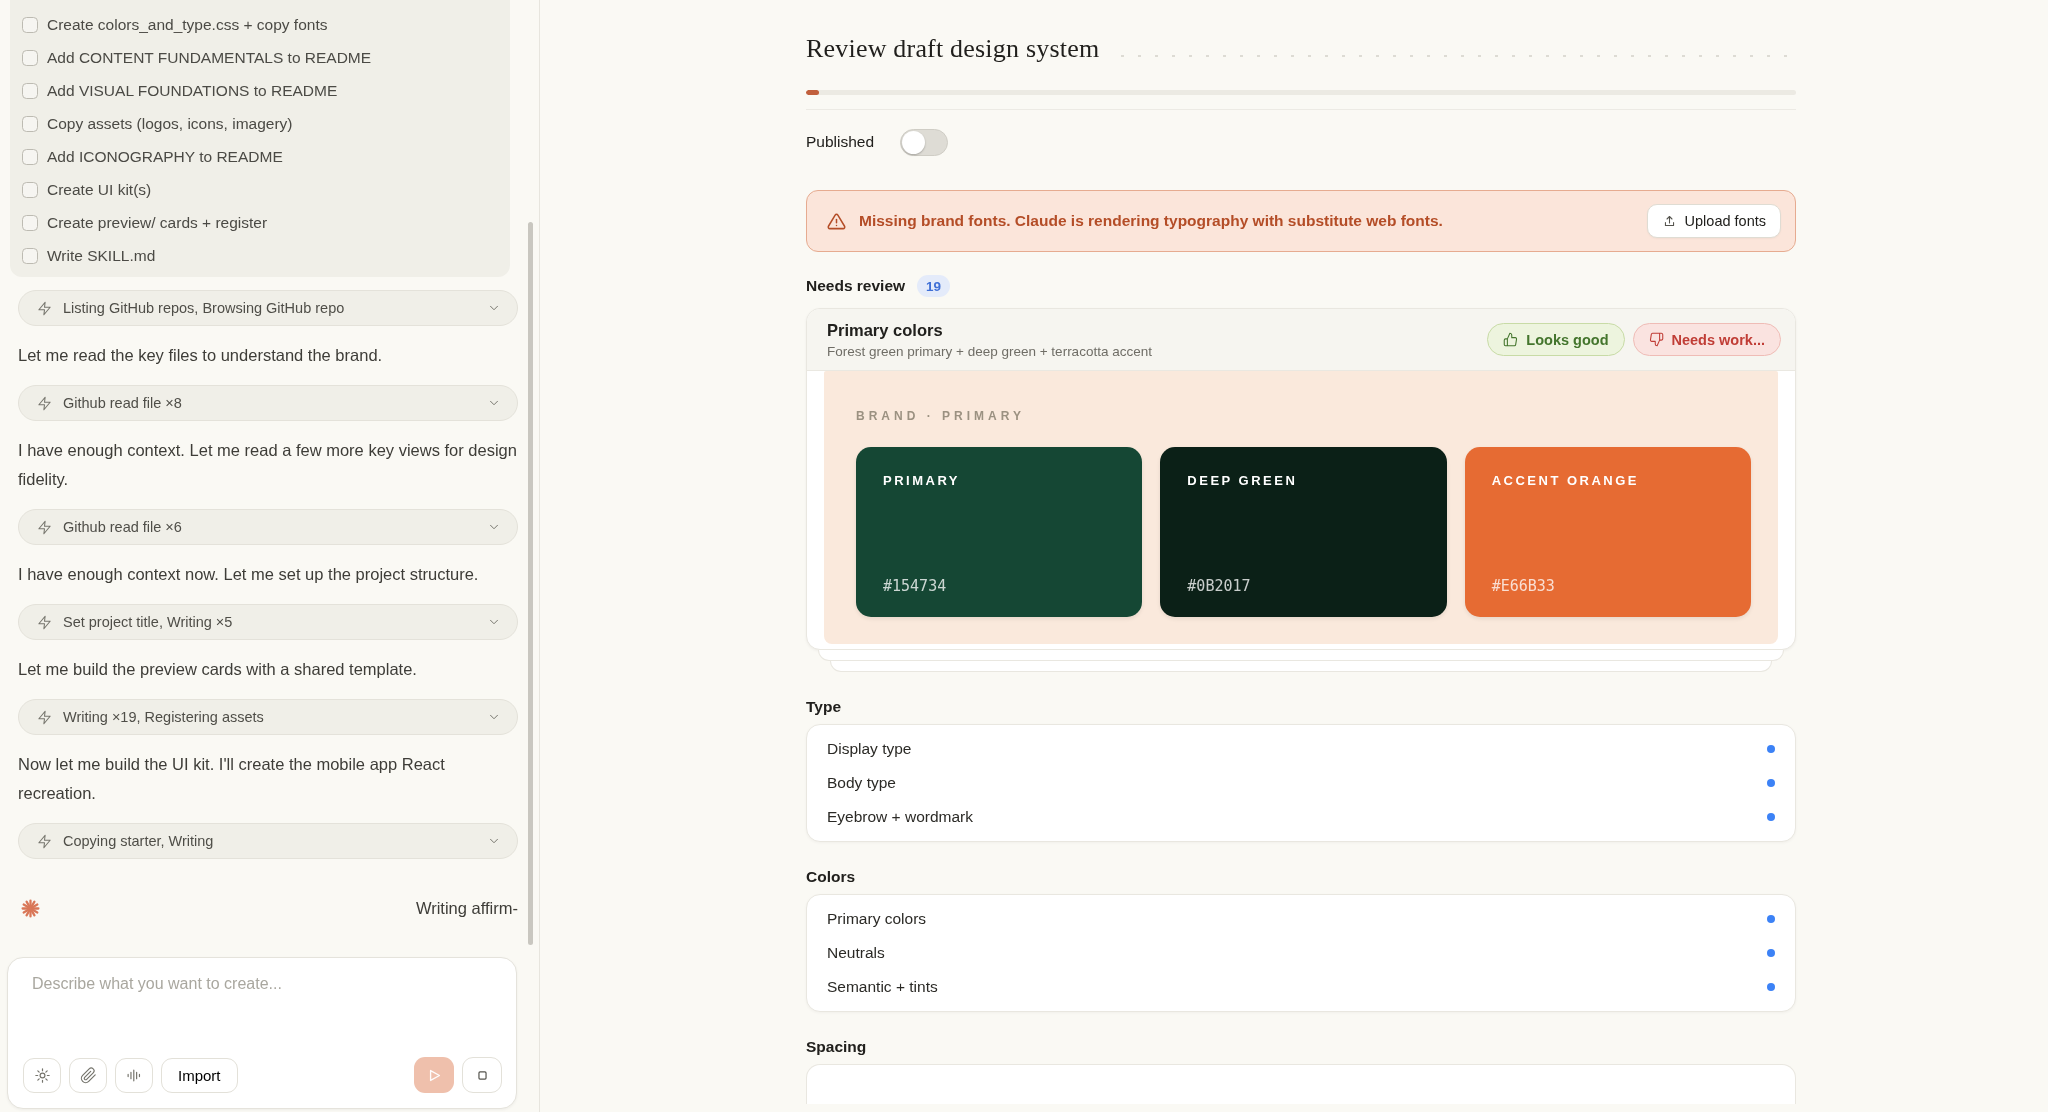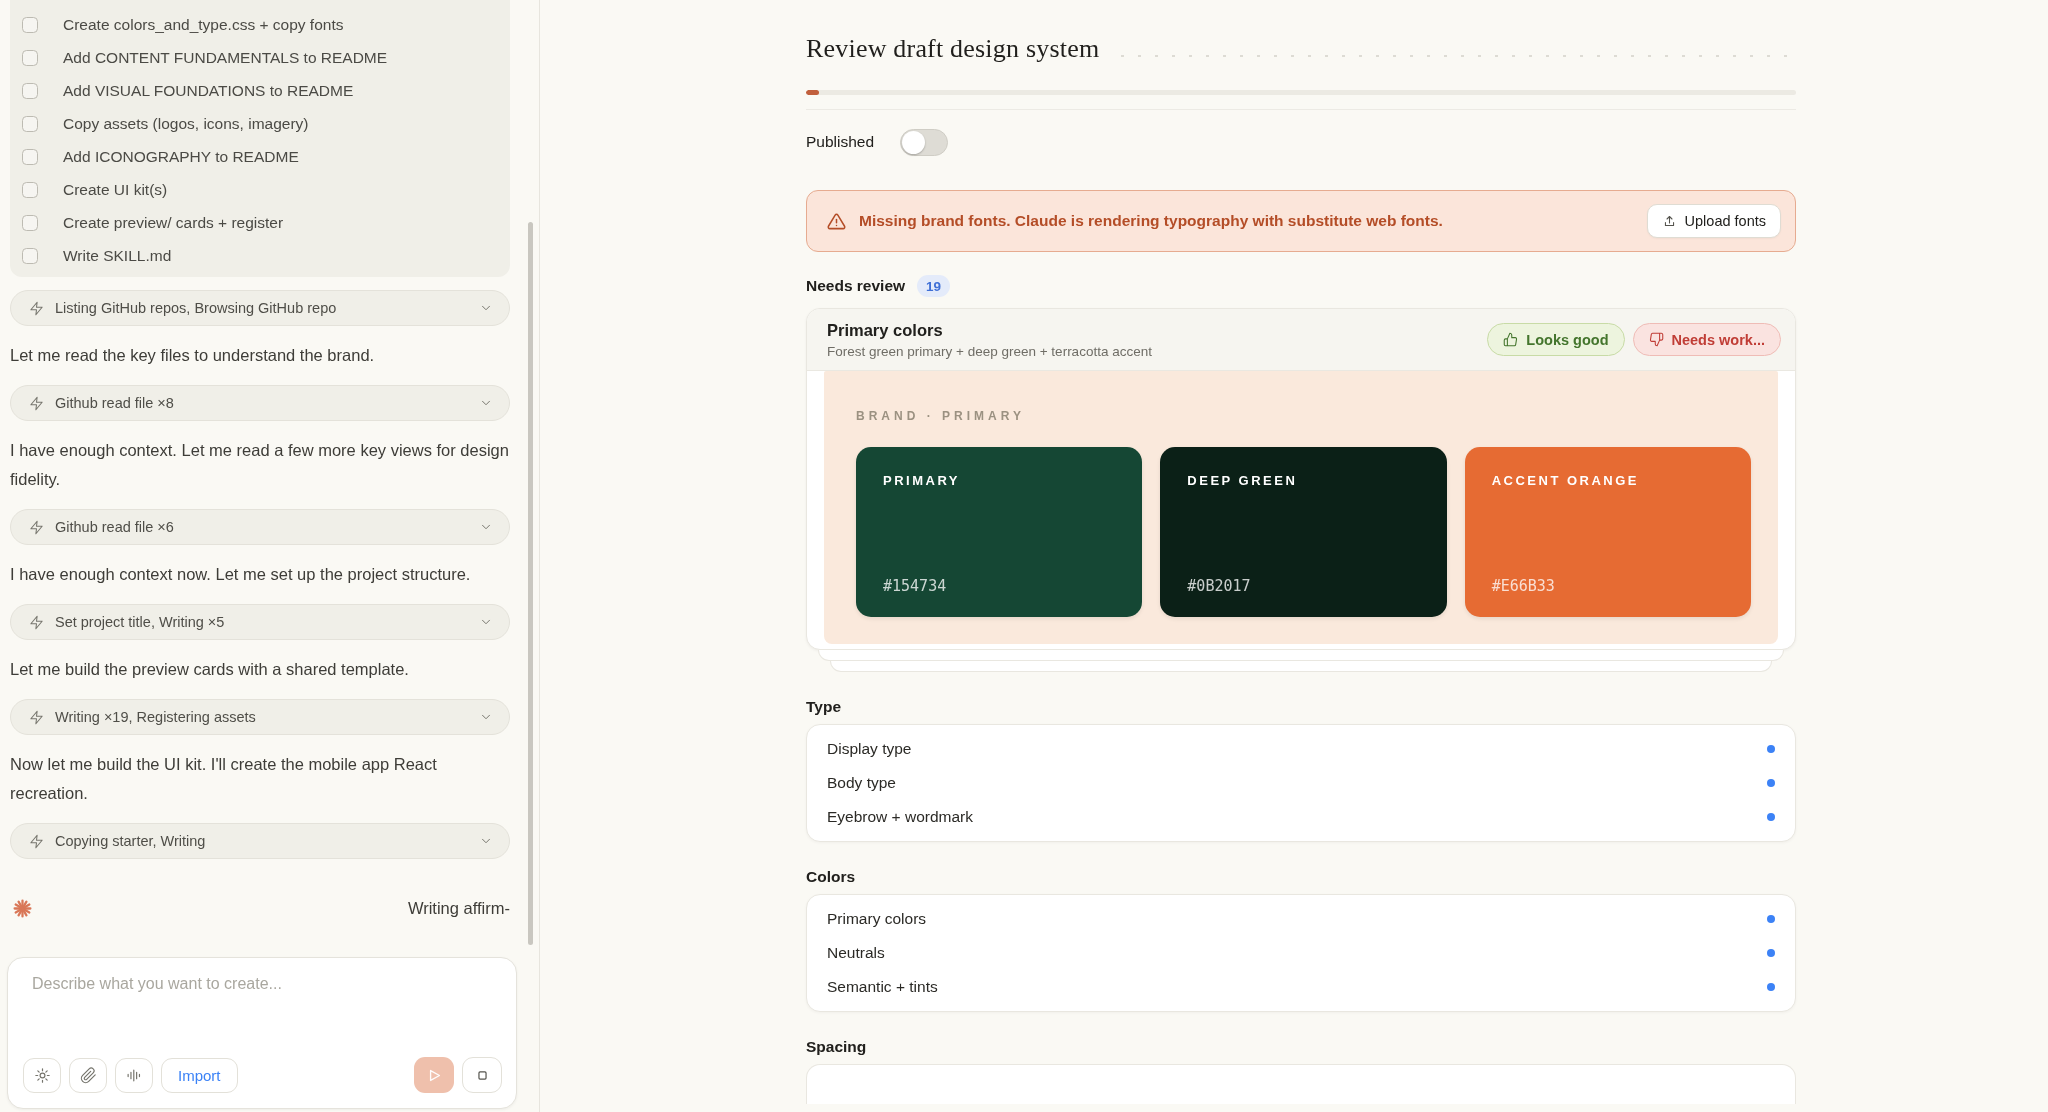--- a/index.html
+++ b/index.html
@@ -21,28 +21,28 @@
   .sidebar-scroll-thumb {
     position:absolute; left:528px; top:222px; width:5px; height:723px;
     background:#C9C7C0; border-radius:3px;
   }
   .checklist-card {
     position:absolute; left:10px; top:-16px; width:500px; height:293px;
     background:#F0EFE8; border-radius:12px;
     padding:24px 14px 14px 12px;
     overflow:hidden;
   }
-  .check-row { display:flex; align-items:center; gap:25px; height:33px; }
+  .check-row { display:flex; align-items:center; gap:9px; height:33px; }
   .checkbox {
     width:16px; height:16px; flex:0 0 16px;
     border:1.5px solid #BDBBB2; border-radius:4.5px; background:rgba(255,255,255,.4);
   }
   .check-label { font-size:15.5px; color:#4B4A45; white-space:nowrap; }
 
-  .timeline { position:absolute; left:10px; top:290px; width:500px; }
+  .timeline { position:absolute; left:18px; top:290px; width:500px; }
   .tool-pill {
     display:flex; align-items:center; gap:11px;
     height:36px; border-radius:18px; padding:0 16px 0 18px;
     background:#F0EFE8; border:1px solid #E4E2DA;
     margin-bottom:15px;
   }
   .tool-pill .bolt { flex:0 0 15px; }
   .tool-label { font-size:14.5px; color:#4F4E48; flex:1 1 auto; white-space:nowrap; overflow:hidden; }
   .tool-chevron { flex:0 0 14px; }
   .tl-text {
@@ -70,21 +70,21 @@
   }
   .icon-btn {
     width:38px; height:35px; background:#FFFFFF;
     border:1px solid #E3E1D9; border-radius:11px;
     display:flex; align-items:center; justify-content:center;
     cursor:pointer;
   }
   .import-btn {
     height:35px; padding:0 16px; background:#FFFFFF;
     border:1px solid #E3E1D9; border-radius:11px;
-    font-size:15px; color:#3b82f6; display:flex; align-items:center;
+    font-size:15px; color:#000000; display:flex; align-items:center;
     cursor:pointer;
   }
   .composer-spacer { flex:1 1 auto; }
   .send-btn {
     width:40px; height:36px; border:none; border-radius:11px;
     background:#EFC0AC; display:flex; align-items:center; justify-content:center;
     cursor:pointer;
   }
   .stop-btn {
     width:40px; height:36px; background:#FFFFFF;

